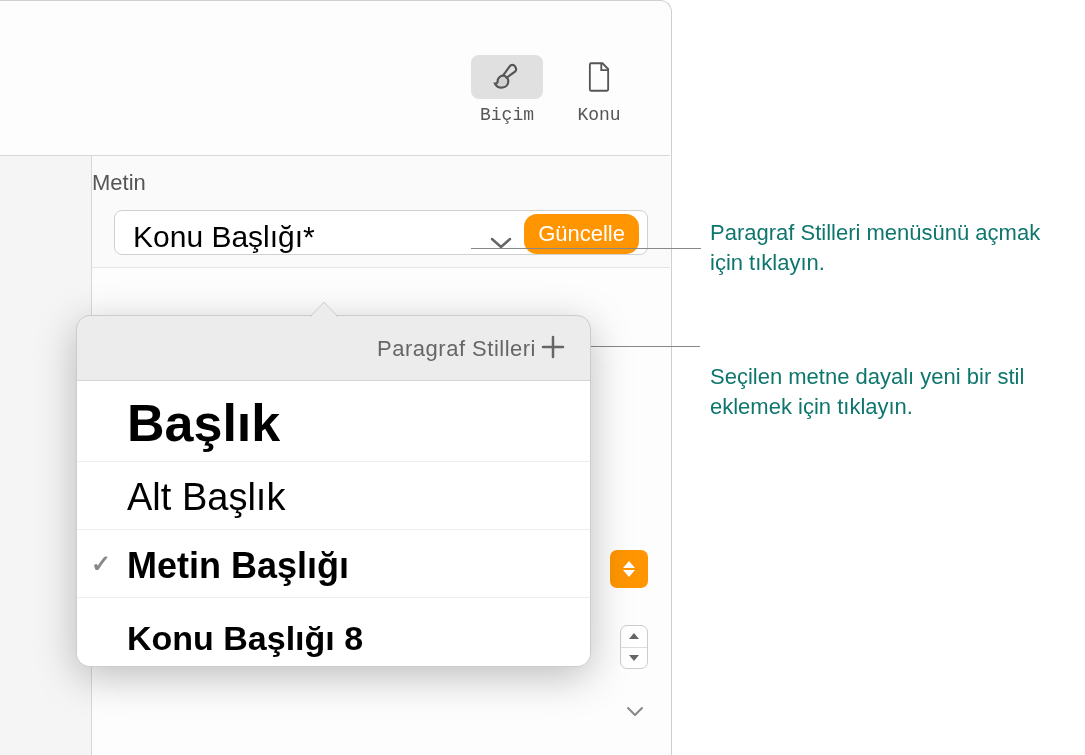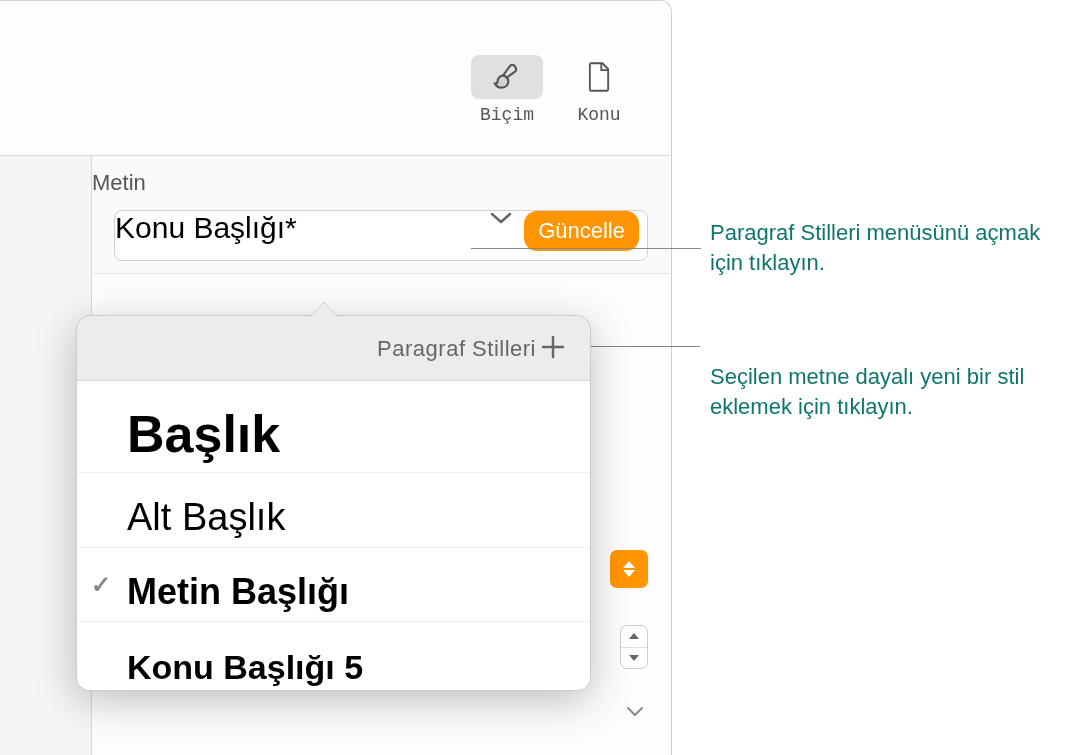--- a/index.html
+++ b/index.html
@@ -98,26 +98,26 @@
     }
     
     .style-field-row {
       padding: 0 22px 12px 22px;
       border-bottom: 1px solid #e5e5e5;
       background: #fafafa;
     }
     
     .style-field {
       display: flex;
-      align-items: flex-start;
+      align-items: flex-end;
       background: #fff;
       border: 1px solid #d0d0d0;
       border-radius: 8px;
-      height: 51px;
-      padding: 0 8px 0 0;
+      height: 45px;
+      padding: 0 8px 0 18px;
     }
     
     .style-name {
       flex: 1;
       font-size: 30px;
       font-weight: 400;
       color: #000;
     }
     
     .chevron-down {
@@ -183,21 +183,21 @@
     
     .style-list {
       background: #fff;
       max-height: 380px;
       overflow: hidden;
     }
     
     .style-item {
       display: flex;
       align-items: center;
-      padding: 23px 20px 8px 50px;
+      padding: 12px 20px 8px 50px;
       border-bottom: 1px solid #eee;
       cursor: pointer;
       position: relative;
       min-height: 68px;
     }
     
     .style-item:last-child {
       border-bottom: none;
     }
     
@@ -369,21 +369,21 @@
       <span>Başlık</span>
     </div>
     <div class="style-item style-item-2">
       <span>Alt Başlık</span>
     </div>
     <div class="style-item style-item-3">
       <span class="check">✓</span>
       <span>Metin Başlığı</span>
     </div>
     <div class="style-item style-item-4">
-      <span>Konu Başlığı 5</span>
+      <span>Konu Başlığı 8</span>
     </div>
   </div>
 </div>
 
 <div class="callout-line" style="left:471px; top:248px; width:230px;"></div>
 <div class="callout" style="left:710px; top:218px; width:360px;">Paragraf Stilleri menüsünü açmak için tıklayın.</div>
 
 <div class="callout-line" style="left:572px; top:346px; width:128px;"></div>
 <div class="callout" style="left:710px; top:362px; width:370px;">Seçilen metne dayalı yeni bir stil eklemek için tıklayın.</div>
 

